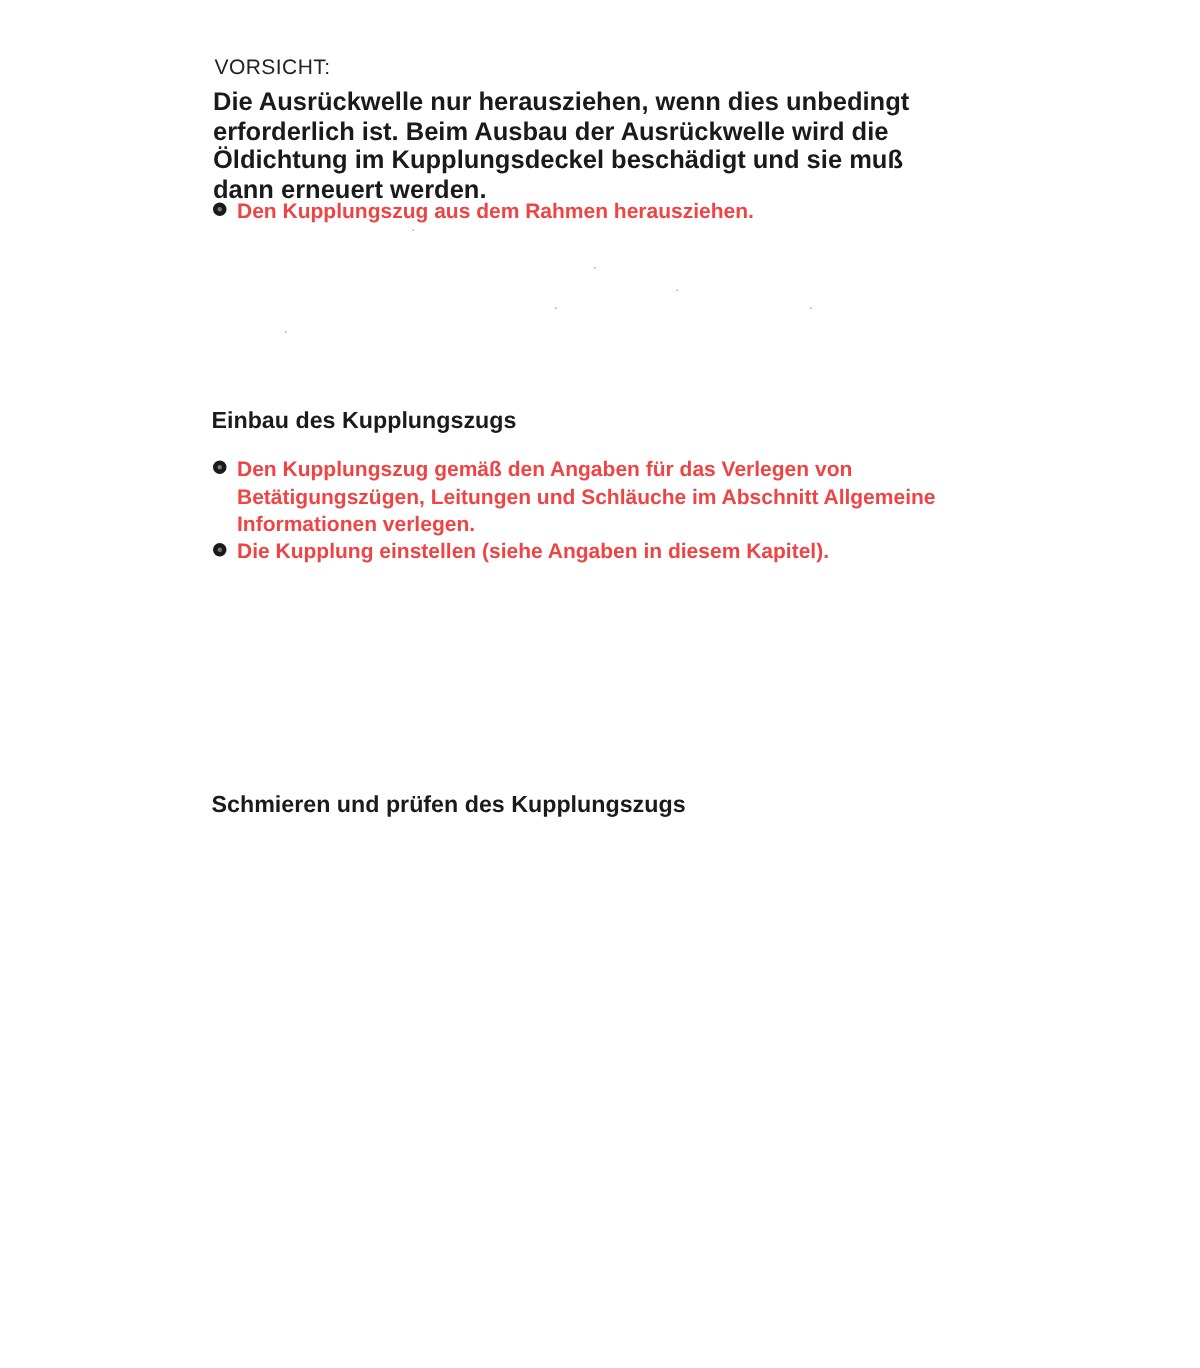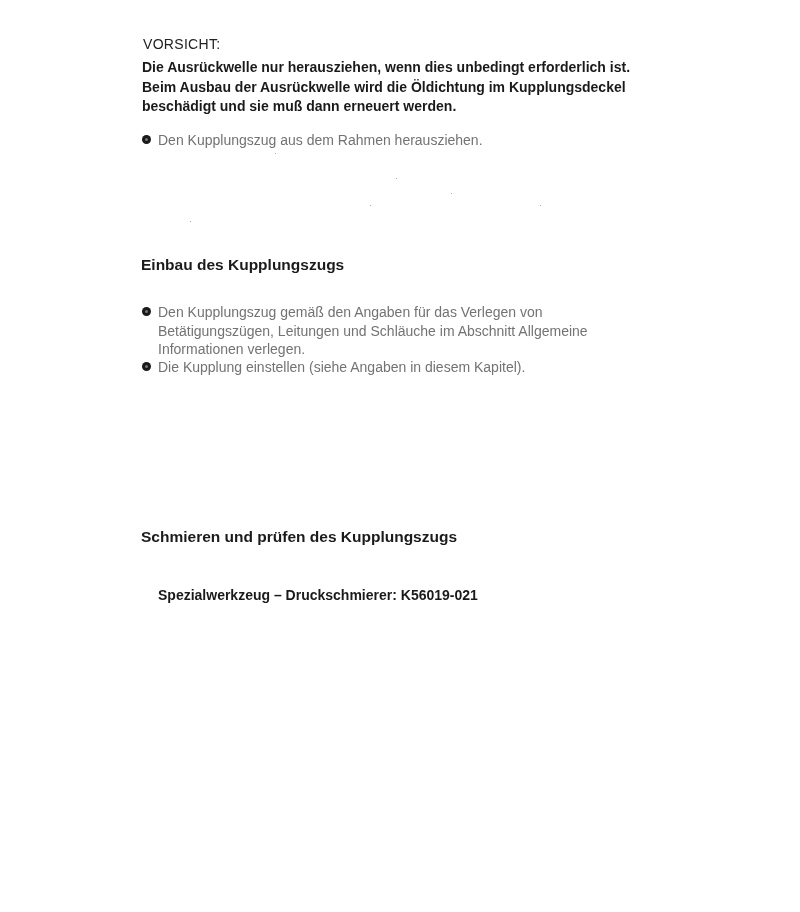--- a/index.html
+++ b/index.html
@@ -1,57 +1,56 @@
 <!DOCTYPE html>
 <html><head>
 <meta charset="utf-8">
 <style>
   html, body { margin: 0; padding: 0; background: #ffffff; }
   body { width: 800px; height: 912px; position: relative; overflow: hidden;
          font-family: "Liberation Sans", "DejaVu Sans", sans-serif; color: #1a1a1a; }
   .page { position: absolute; left: 0; top: 0; width: 800px; height: 721px; }
   .block { position: absolute; left: 142px; width: 496px; }
   .caution-label { position: absolute; left: 143px; top: 36px; font-size: 14px; letter-spacing: 0.3px; color: #222; }
-  .caution-text { top: 58px; font-size: 14px; font-weight: bold; line-height: 19.5px; color: #1a1a1a; }
+  .caution-text { top: 58px; font-size: 17px; font-weight: bold; line-height: 19.5px; color: #1a1a1a; }
   .heading { position: absolute; left: 141px; font-size: 15.5px; font-weight: bold; color: #1b1b1b; }
-  .bullet { position: absolute; left: 142px; width: 496px; font-size: 14px; line-height: 18.5px; color: #737373; padding-left: 16px; box-sizing: border-box; }
+  .bullet { position: absolute; left: 142px; width: 496px; font-size: 14px; line-height: 18.5px; color: #ef4444; padding-left: 16px; box-sizing: border-box; font-weight: bold; }
   .bullet .dot { position: absolute; left: 0; top: 4px; width: 9px; height: 9px; border-radius: 50%; background: #1a1a1a; }
   .bullet .dot::after { content: ""; position: absolute; left: 3px; top: 3px; width: 3px; height: 3px; border-radius: 50%; background: #777; }
   .justify { text-align: justify; }
   .tool { position: absolute; left: 158px; top: 587px; font-size: 14px; font-weight: bold; color: #1a1a1a; }
   .speck { position: absolute; width: 1px; height: 1px; background: #aaa; }
 </style>
 </head>
 <body>
 
 <div class="page">
 
   <div class="caution-label">VORSICHT:</div>
   <div class="block caution-text">Die Ausrückwelle nur herausziehen, wenn dies unbedingt erforderlich ist. Beim Ausbau der Ausrückwelle wird die Öldichtung im Kupplungsdeckel beschädigt und sie muß dann erneuert werden.</div>
 
   <div class="bullet" style="top:131px;">
     <span class="dot"></span>
     <span>Den Kupplungszug aus dem Rahmen herausziehen.</span>
   </div>
 
-  <div class="heading" style="top:256px;">Einbau des Kupplungszugs</div>
+  <div class="heading" style="top:272px;">Einbau des Kupplungszugs</div>
 
   <div class="bullet" style="top:358px;">
     <span class="dot"></span>
     <span>Die Kupplung einstellen (siehe Angaben in diesem Kapitel).</span>
   </div>
   <div class="bullet" style="top:303px;">
     <span class="dot"></span>
     <span>Den Kupplungszug gemäß den Angaben für das Verlegen von Betätigungszügen, Leitungen und Schläuche im Abschnitt Allgemeine Informationen verlegen.</span>
   </div>
 
   <div class="heading" style="top:512px;margin-top:16px;">Schmieren und prüfen des Kupplungszugs</div>
 
 
-  <div class="tool">Spezialwerkzeug – Druckschmierer: K56019-021</div>
 
 
   <div class="speck" style="left:275px;top:153px;"></div>
   <div class="speck" style="left:396px;top:178px;"></div>
   <div class="speck" style="left:451px;top:193px;"></div>
   <div class="speck" style="left:540px;top:205px;"></div>
   <div class="speck" style="left:370px;top:205px;"></div>
   <div class="speck" style="left:190px;top:221px;"></div>
 </div>
 

